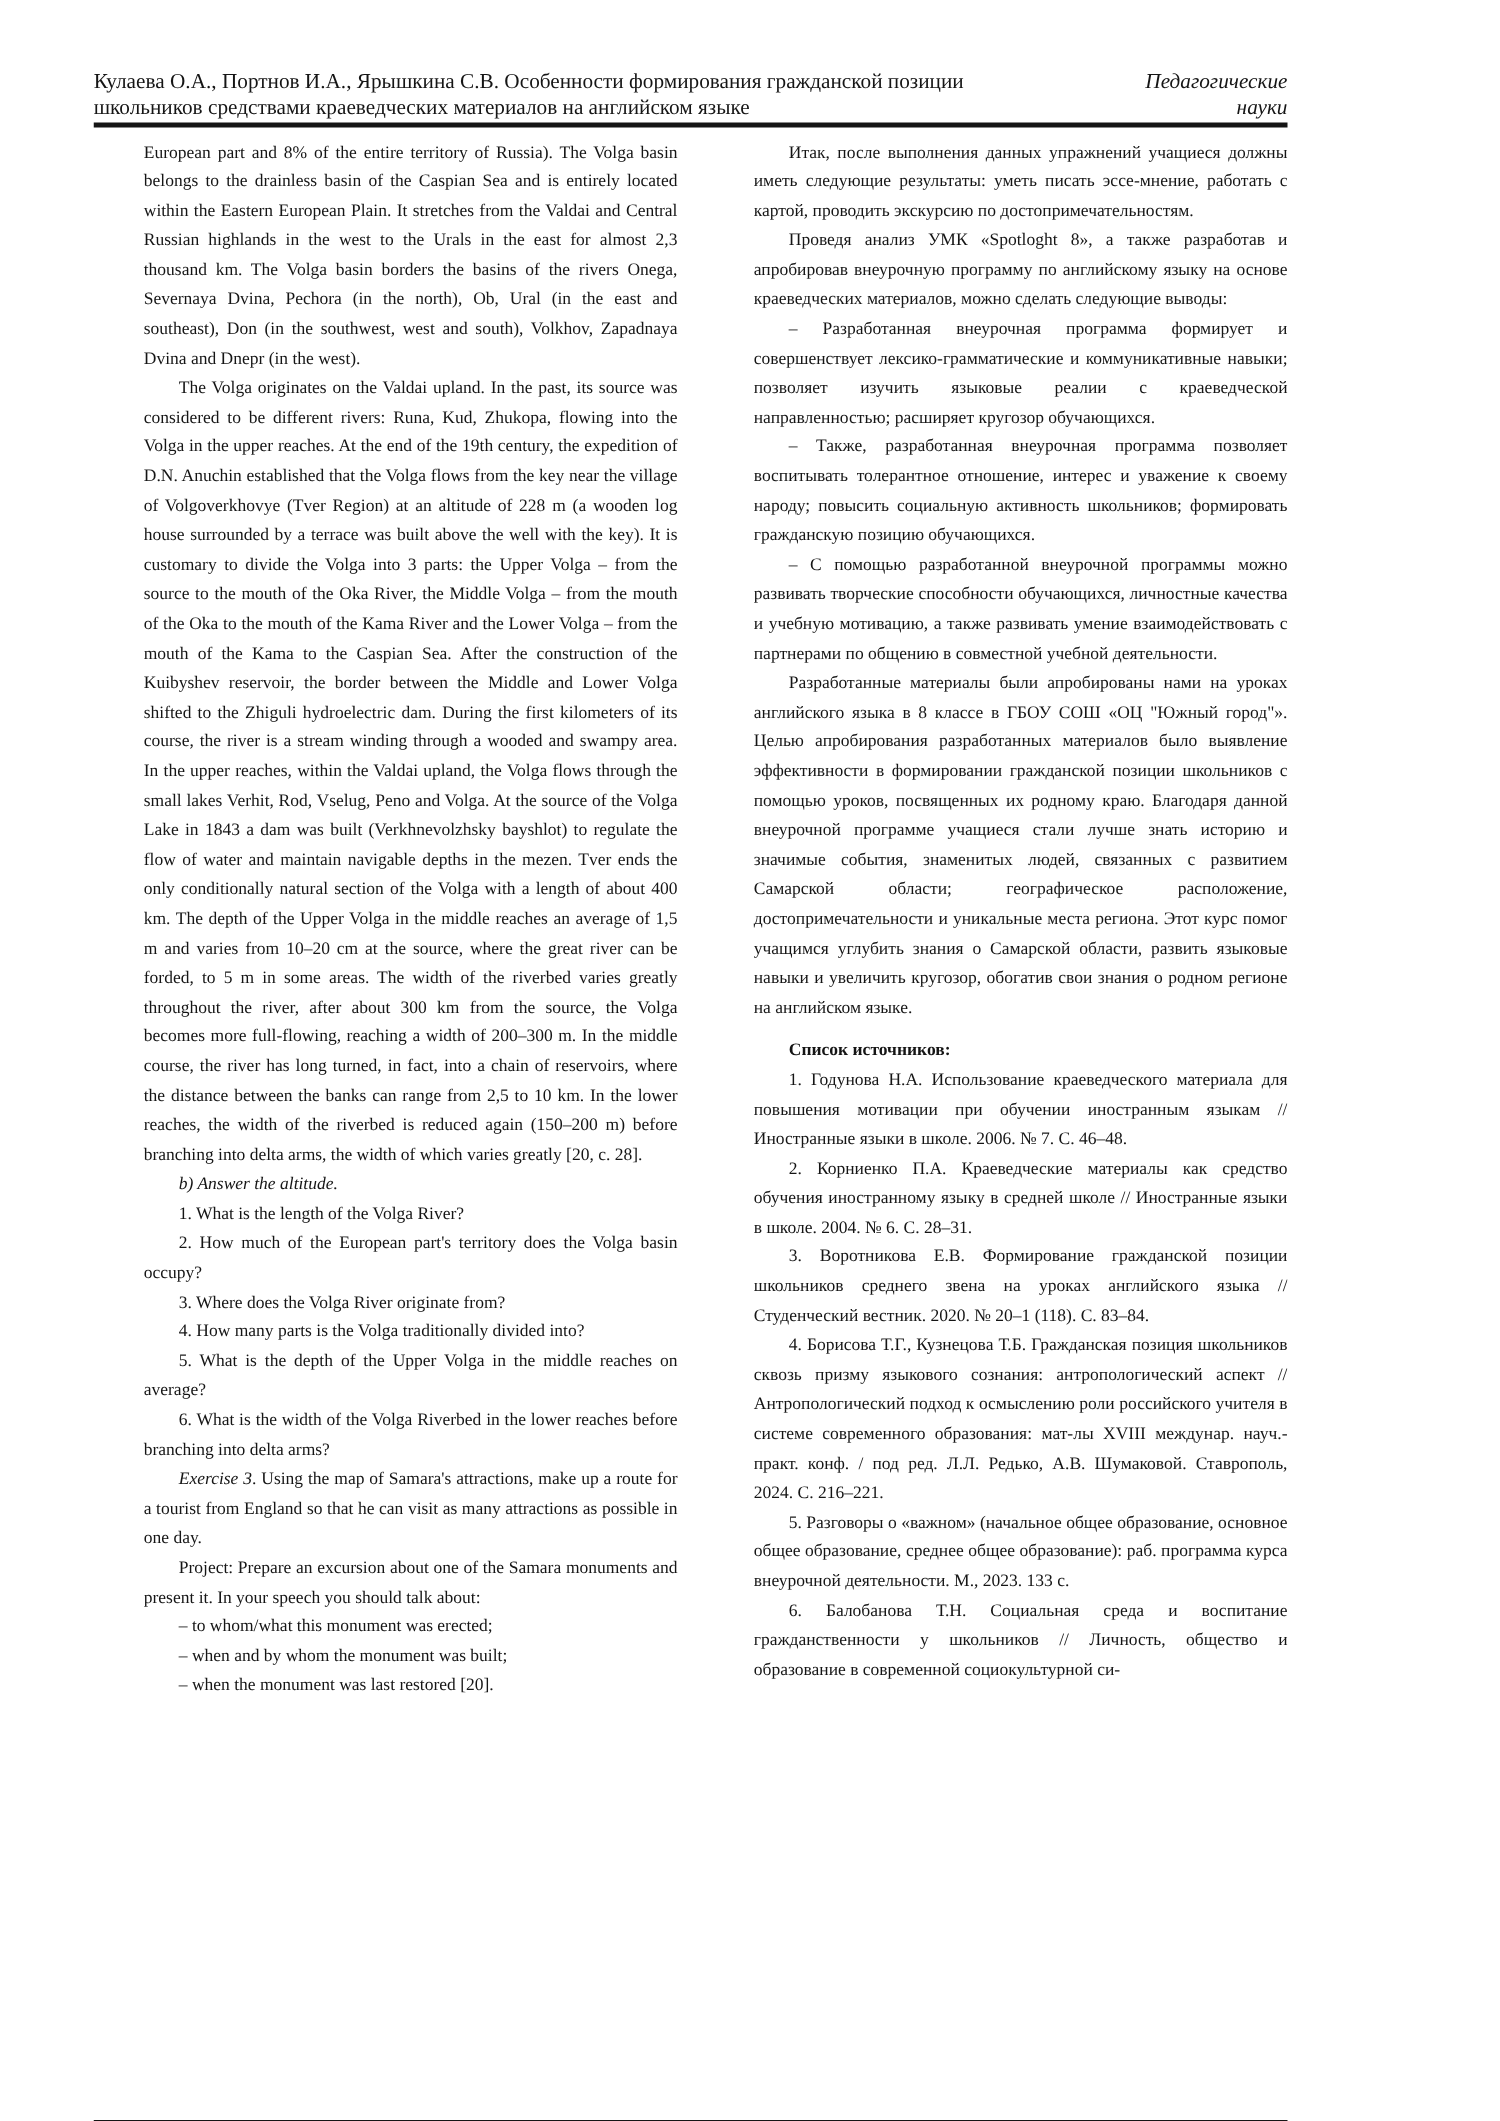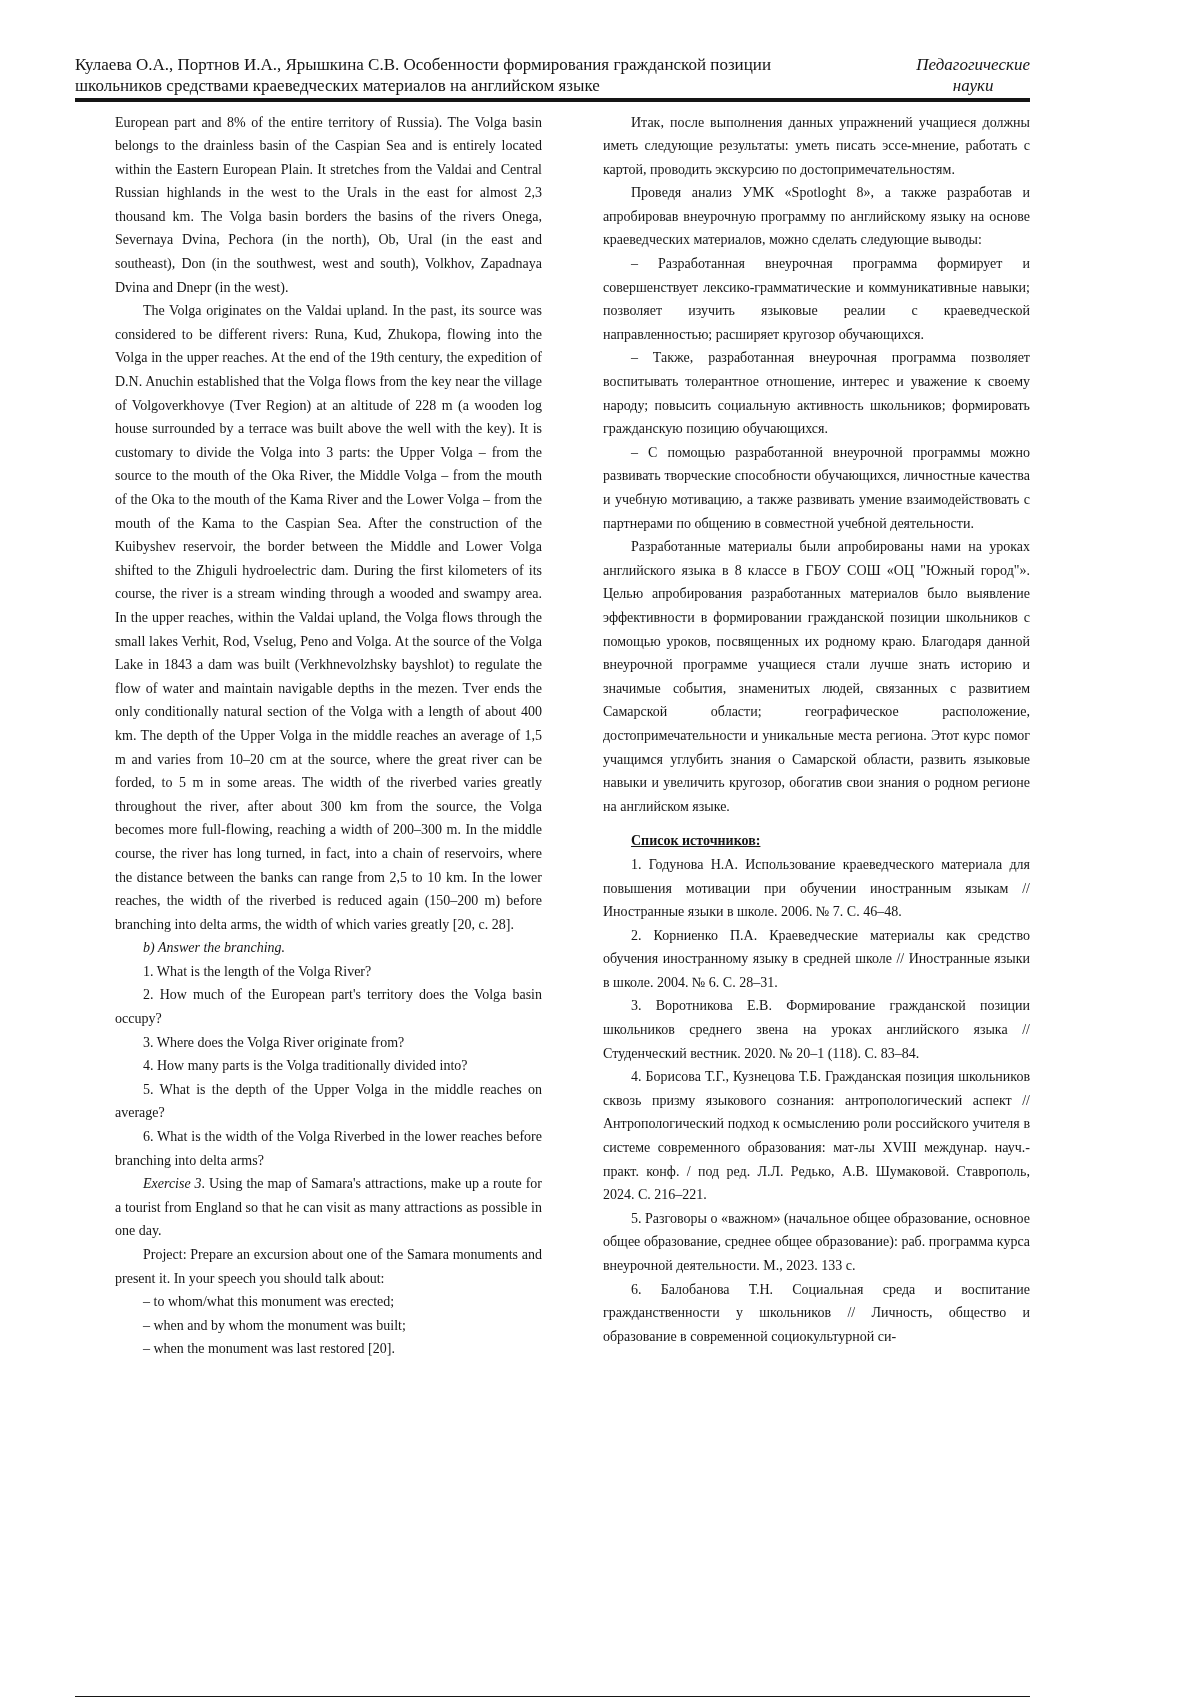--- a/index.html
+++ b/index.html
@@ -21,21 +21,21 @@
 
   
   .pg-header {
     display: flex;
     justify-content: space-between;
     align-items: flex-start;
     font-size: 17px;
     line-height: 21px;
   }
   .run-title { max-width: 740px; }
-  .run-section { text-align: center; font-style: italic; margin-left: 48px; }
+  .run-section { text-align: right; font-style: italic; margin-left: 48px; }
   .header-rule {
     height: 3.5px;
     background: #151515;
     margin-top: 2px;
   }
 
   
   .cols {
     display: flex;
     gap: 21px;
@@ -46,21 +46,21 @@
   .col {
     width: 467px;
     font-size: 14px;
     line-height: 23.6px;
     text-align: justify;
     margin-left: 40px;
   }
   .col p { margin: 0; text-indent: 28px; }
   .col p.cont { text-indent: 0; }
   .italic { font-style: italic; }
-  .src-heading { font-weight: bold; margin-top: 11px !important; text-decoration: underline; }
+  .src-heading { font-weight: bold; margin-top: 11px !important; }
 
   
   .pg-footer {
     position: absolute;
     left: 75px; top: 1696px;
     width: 955px;
     border-top: 2px solid #151515;
     padding-top: 3px;
     display: flex;
     justify-content: space-between;
@@ -84,21 +84,21 @@
         <div>науки</div>
       </div>
     </header>
     <div class="header-rule"></div>
 
     <div class="cols">
 
       <div class="col" lang="en">
         <p class="cont">European part and 8% of the entire territory of Russia). The Volga basin belongs to the drainless basin of the Caspian Sea and is entirely located within the Eastern European Plain. It stretches from the Valdai and Central Russian highlands in the west to the Urals in the east for almost 2,3 thousand km. The Volga basin borders the basins of the rivers Onega, Severnaya Dvina, Pechora (in the north), Ob, Ural (in the east and southeast), Don (in the southwest, west and south), Volkhov, Zapadnaya Dvina and Dnepr (in the west).</p>
         <p>The Volga originates on the Valdai upland. In the past, its source was considered to be different rivers: Runa, Kud, Zhukopa, flowing into the Volga in the upper reaches. At the end of the 19th century, the expedition of D.N. Anuchin established that the Volga flows from the key near the village of Volgoverkhovye (Tver Region) at an altitude of 228 m (a wooden log house surrounded by a terrace was built above the well with the key). It is customary to divide the Volga into 3 parts: the Upper Volga – from the source to the mouth of the Oka River, the Middle Volga – from the mouth of the Oka to the mouth of the Kama River and the Lower Volga – from the mouth of the Kama to the Caspian Sea. After the construction of the Kuibyshev reservoir, the border between the Middle and Lower Volga shifted to the Zhiguli hydroelectric dam. During the first kilometers of its course, the river is a stream winding through a wooded and swampy area. In the upper reaches, within the Valdai upland, the Volga flows through the small lakes Verhit, Rod, Vselug, Peno and Volga. At the source of the Volga Lake in 1843 a dam was built (Verkhnevolzhsky bayshlot) to regulate the flow of water and maintain navigable depths in the mezen. Tver ends the only conditionally natural section of the Volga with a length of about 400 km. The depth of the Upper Volga in the middle reaches an average of 1,5 m and varies from 10–20 cm at the source, where the great river can be forded, to 5 m in some areas. The width of the riverbed varies greatly throughout the river, after about 300 km from the source, the Volga becomes more full-flowing, reaching a width of 200–300 m. In the middle course, the river has long turned, in fact, into a chain of reservoirs, where the distance between the banks can range from 2,5 to 10 km. In the lower reaches, the width of the riverbed is reduced again (150–200 m) before branching into delta arms, the width of which varies greatly [20, с. 28].</p>
-        <p class="italic">b) Answer the branching.</p>
+        <p class="italic">b) Answer the altitude.</p>
         <p>1. What is the length of the Volga River?</p>
         <p>2. How much of the European part's territory does the Volga basin occupy?</p>
         <p>3. Where does the Volga River originate from?</p>
         <p>4. How many parts is the Volga traditionally divided into?</p>
         <p>5. What is the depth of the Upper Volga in the middle reaches on average?</p>
         <p>6. What is the width of the Volga Riverbed in the lower reaches before branching into delta arms?</p>
         <p><span class="italic">Exercise 3</span><span>. Using the map of Samara's attractions, make up a route for a tourist from England so that he can visit as many attractions as possible in one day.</span></p>
         <p>Project: Prepare an excursion about one of the Samara monuments and present it. In your speech you should talk about:</p>
         <p>– to whom/what this monument was erected;</p>
         <p>– when and by whom the monument was built;</p>

